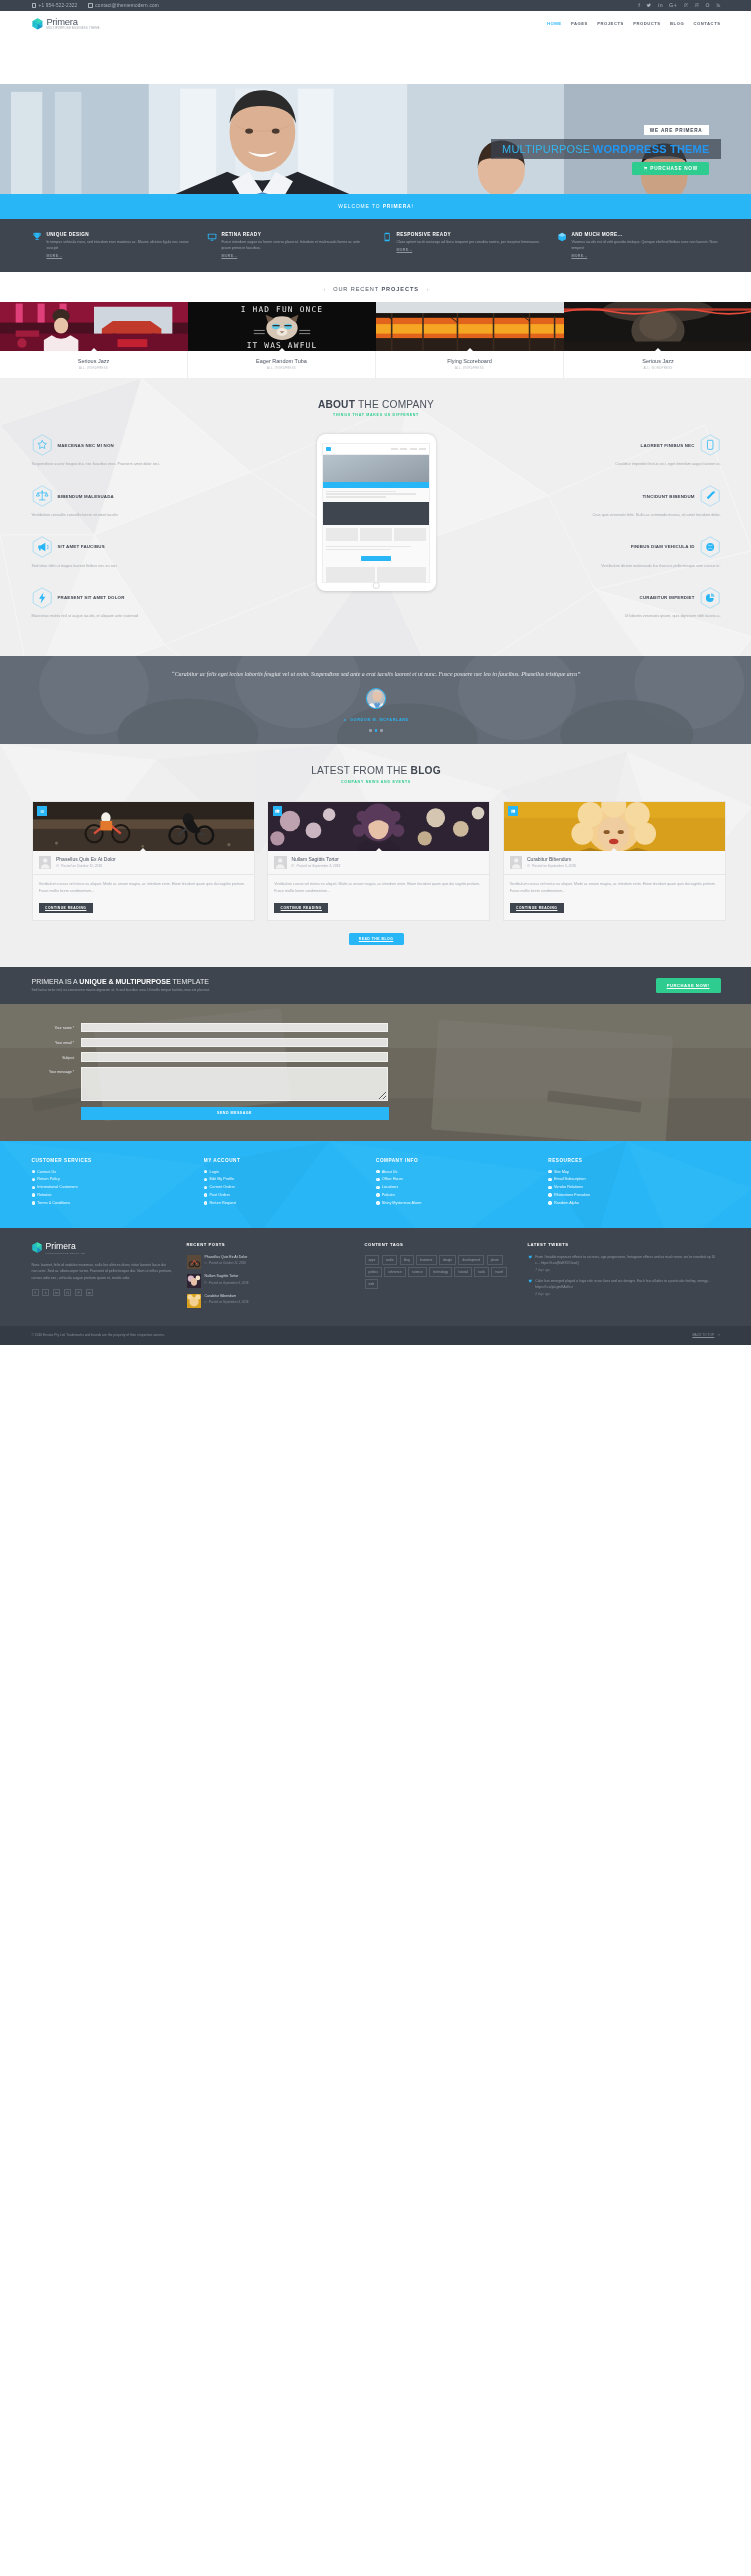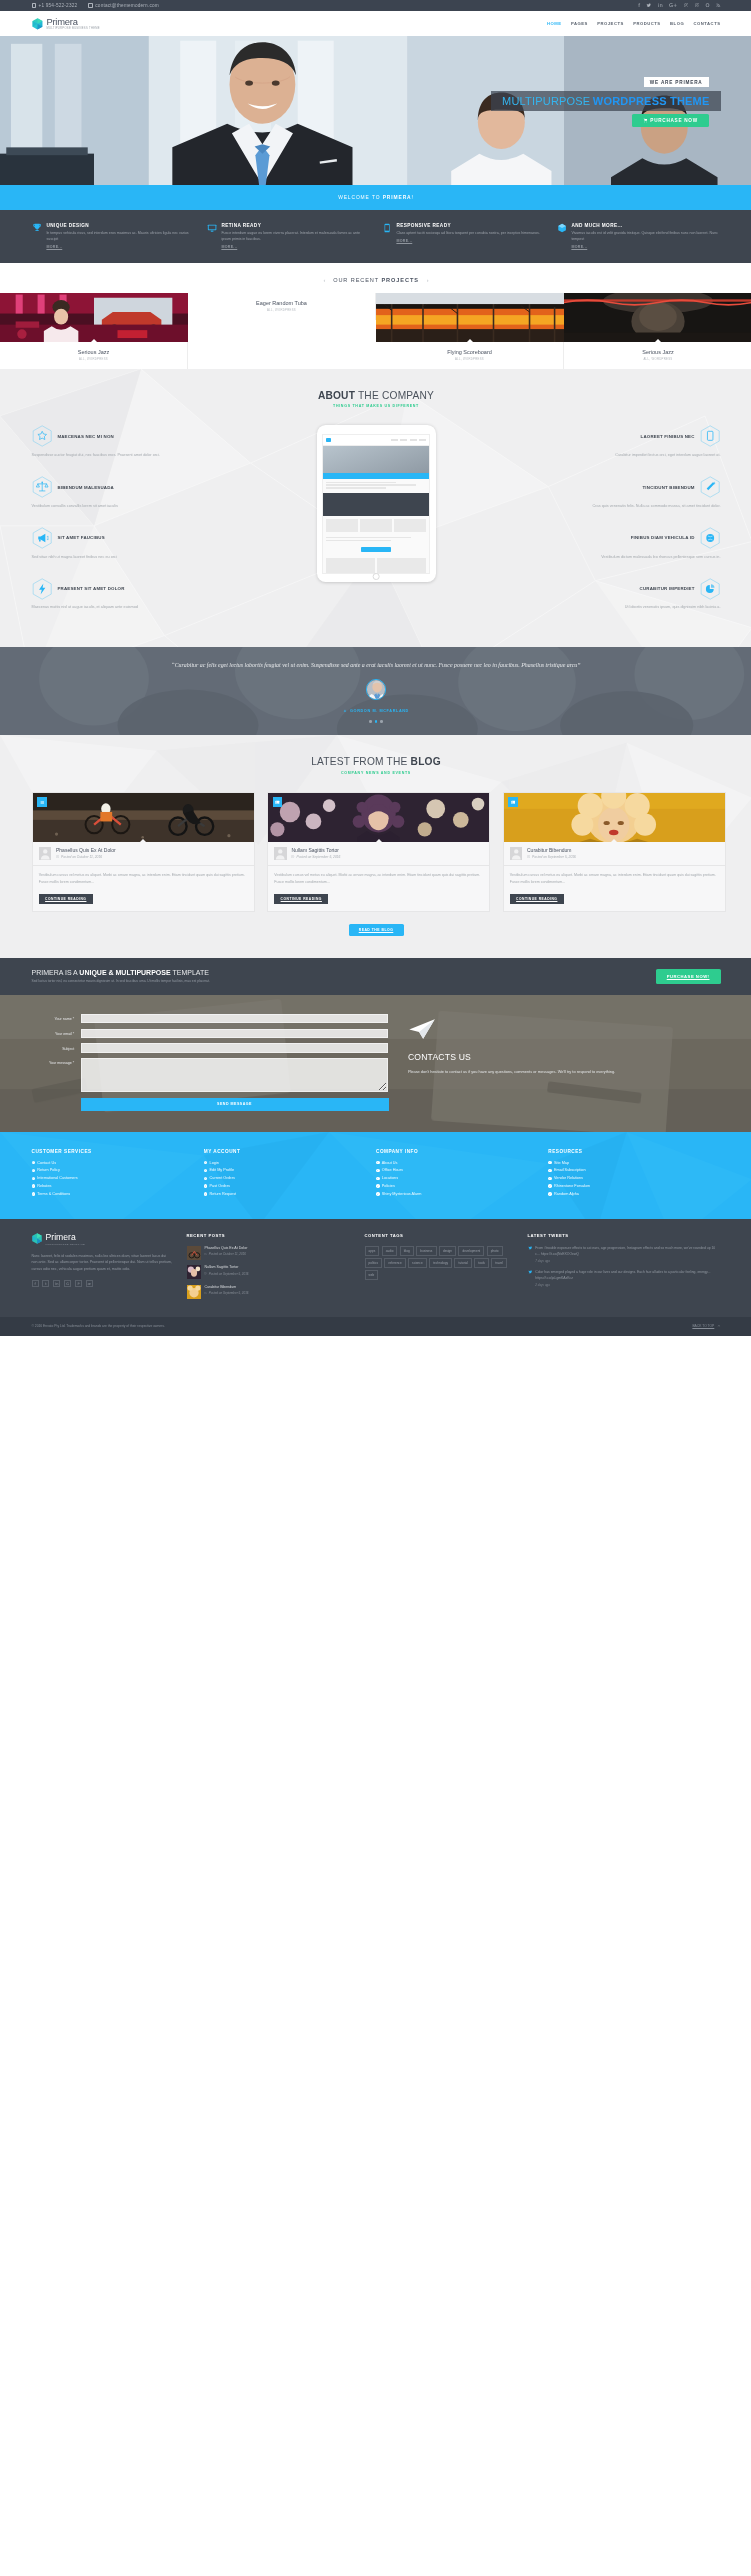--- a/index.html
+++ b/index.html
@@ -25,21 +25,21 @@
   .brand { display:flex; align-items:center; gap:3.9px; }
   .logo-hex { width:11px; height:11px; position:relative; }
   .logo-hex svg { display:block; }
   .brand-txt .bt1 { font-size:9.4px; color:#4a5260; letter-spacing:-0.2px; line-height:1;}
   .brand-txt .bt2 { font-size:2.7px; color:#9aa0a8; letter-spacing:0.3px; margin-top:1.2px; }
   .nav { display:flex; gap:9.4px; align-items:center; }
   .nav a { color:#5b636f; font-size:4.2px; font-weight:bold; letter-spacing:0.5px; text-decoration:none; }
   .nav a.active { color:#29b6f6; }
 
   
-  .hero { position:relative; height:149px; overflow:hidden; }
+  .hero { position:relative; height:110px; overflow:hidden;margin-top:48px; }
   .hero-bg { position:absolute; inset:0; }
   .hero-inner { position:relative; width:689px; margin:0 auto; height:100%; }
   .tag-weare {
     position:absolute; right:11.7px; top:41px; background:#fff; color:#3c4450;
     font-size:4.7px; font-weight:bold; letter-spacing:0.8px; padding:2.7px 6.3px;
   }
   .tag-main {
     position:absolute; right:0px; top:55px; background:rgba(60,68,80,.72);
     padding:3.9px 11px 3.9px 11px; white-space:nowrap;
   }
@@ -430,20 +430,37 @@
           <circle cx="28" cy="52" r="6" fill="#a81f3f"></circle>
         </svg>
         <span class="caret"></span>
       </div>
       <div class="proj-meta">
         <div class="proj-name">Serious Jazz</div>
         <div class="proj-cat">ALL, WORDPRESS</div>
       </div>
     </div>
     <div class="proj-card">
+      <div class="proj-img">
+        <svg width="188" height="49" viewBox="0 0 240 62" preserveAspectRatio="none" style="font-size:11px">
+          <rect width="240" height="62" fill="#0c0c0c"></rect>
+          <text x="120" y="13" text-anchor="middle" fill="#e8e8e8" font-size="10" font-family="DejaVu Sans Mono, monospace" letter-spacing="1.5">I HAD FUN ONCE</text>
+          <ellipse cx="120" cy="33" rx="20" ry="15" fill="#d6c6b5"></ellipse>
+          <path d="M102 26 l-3-10 11 5z" fill="#6e5848"></path>
+            <path d="M138 26 l3-10 -11 5z" fill="#6e5848"></path>
+          <ellipse cx="112" cy="31" rx="5" ry="3.5" fill="#5fc9e8"></ellipse>
+          <ellipse cx="128" cy="31" rx="5" ry="3.5" fill="#5fc9e8"></ellipse>
+          <path d="M108 30 h9 M123 30 h9" stroke="#3a2d24" stroke-width="1.6" fill="none"></path>
+          <ellipse cx="120" cy="38" rx="7" ry="5" fill="#efe7dc"></ellipse>
+          <path d="M117 37 h6 l-3 3z" fill="#9b8170"></path>
+          <path d="M98 36 h-14 M98 40 h-14 M142 36 h14 M142 40 h14" stroke="#cfcfcf" stroke-width=".8"></path>
+          <text x="120" y="58" text-anchor="middle" fill="#e8e8e8" font-size="10" font-family="DejaVu Sans Mono, monospace" letter-spacing="1.5">IT WAS AWFUL</text>
+        </svg>
+        <span class="caret"></span>
+      </div>
       <div class="proj-meta">
         <div class="proj-name">Eager Random Tuba</div>
         <div class="proj-cat">ALL, WORDPRESS</div>
       </div>
     </div>
     <div class="proj-card">
       <div class="proj-img">
         <svg width="188" height="49" viewBox="0 0 240 62" preserveAspectRatio="none">
           <rect width="240" height="62" fill="#1a1410"></rect>
           <rect y="20" width="240" height="26" fill="#e2631b"></rect>
@@ -947,30 +964,20 @@
       <div class="frow">
         <div class="flab">Subject</div>
         <input class="finput" type="text" value="" style="">
       </div>
       <div class="frow">
         <div class="flab">Your message *</div>
         <textarea class="ftext" style=""></textarea>
       </div>
       <div class="fsend">SEND MESSAGE</div>
     </div>
-    <div class="cinfo">
-      <span>
-        <svg width="28" height="22" viewBox="0 0 48 38">
-            <path d="M2 20 L46 2 L26 36 L19 24z" fill="#fff"></path>
-            <path d="M19 24 L46 2 L26 36z" fill="#e4e8ec"></path>
-          </svg>
-      </span>
-      <h3>CONTACTS US</h3>
-      <p>Please don't hesitate to contact us if you have any questions, comments or messages. We'll try to respond to everything.</p>
-    </div>
   </div>
 </div>
 
 <div class="flinks">
   <div class="poly">
     <svg width="752" height="110" viewBox="0 0 960 140" preserveAspectRatio="none">
       <rect width="960" height="140" fill="#29b6f6"></rect>
       <g fill="#33bef8" opacity=".8">
           <polygon points="0,0 260,30 120,140"></polygon>
           <polygon points="420,0 700,40 560,140"></polygon>

